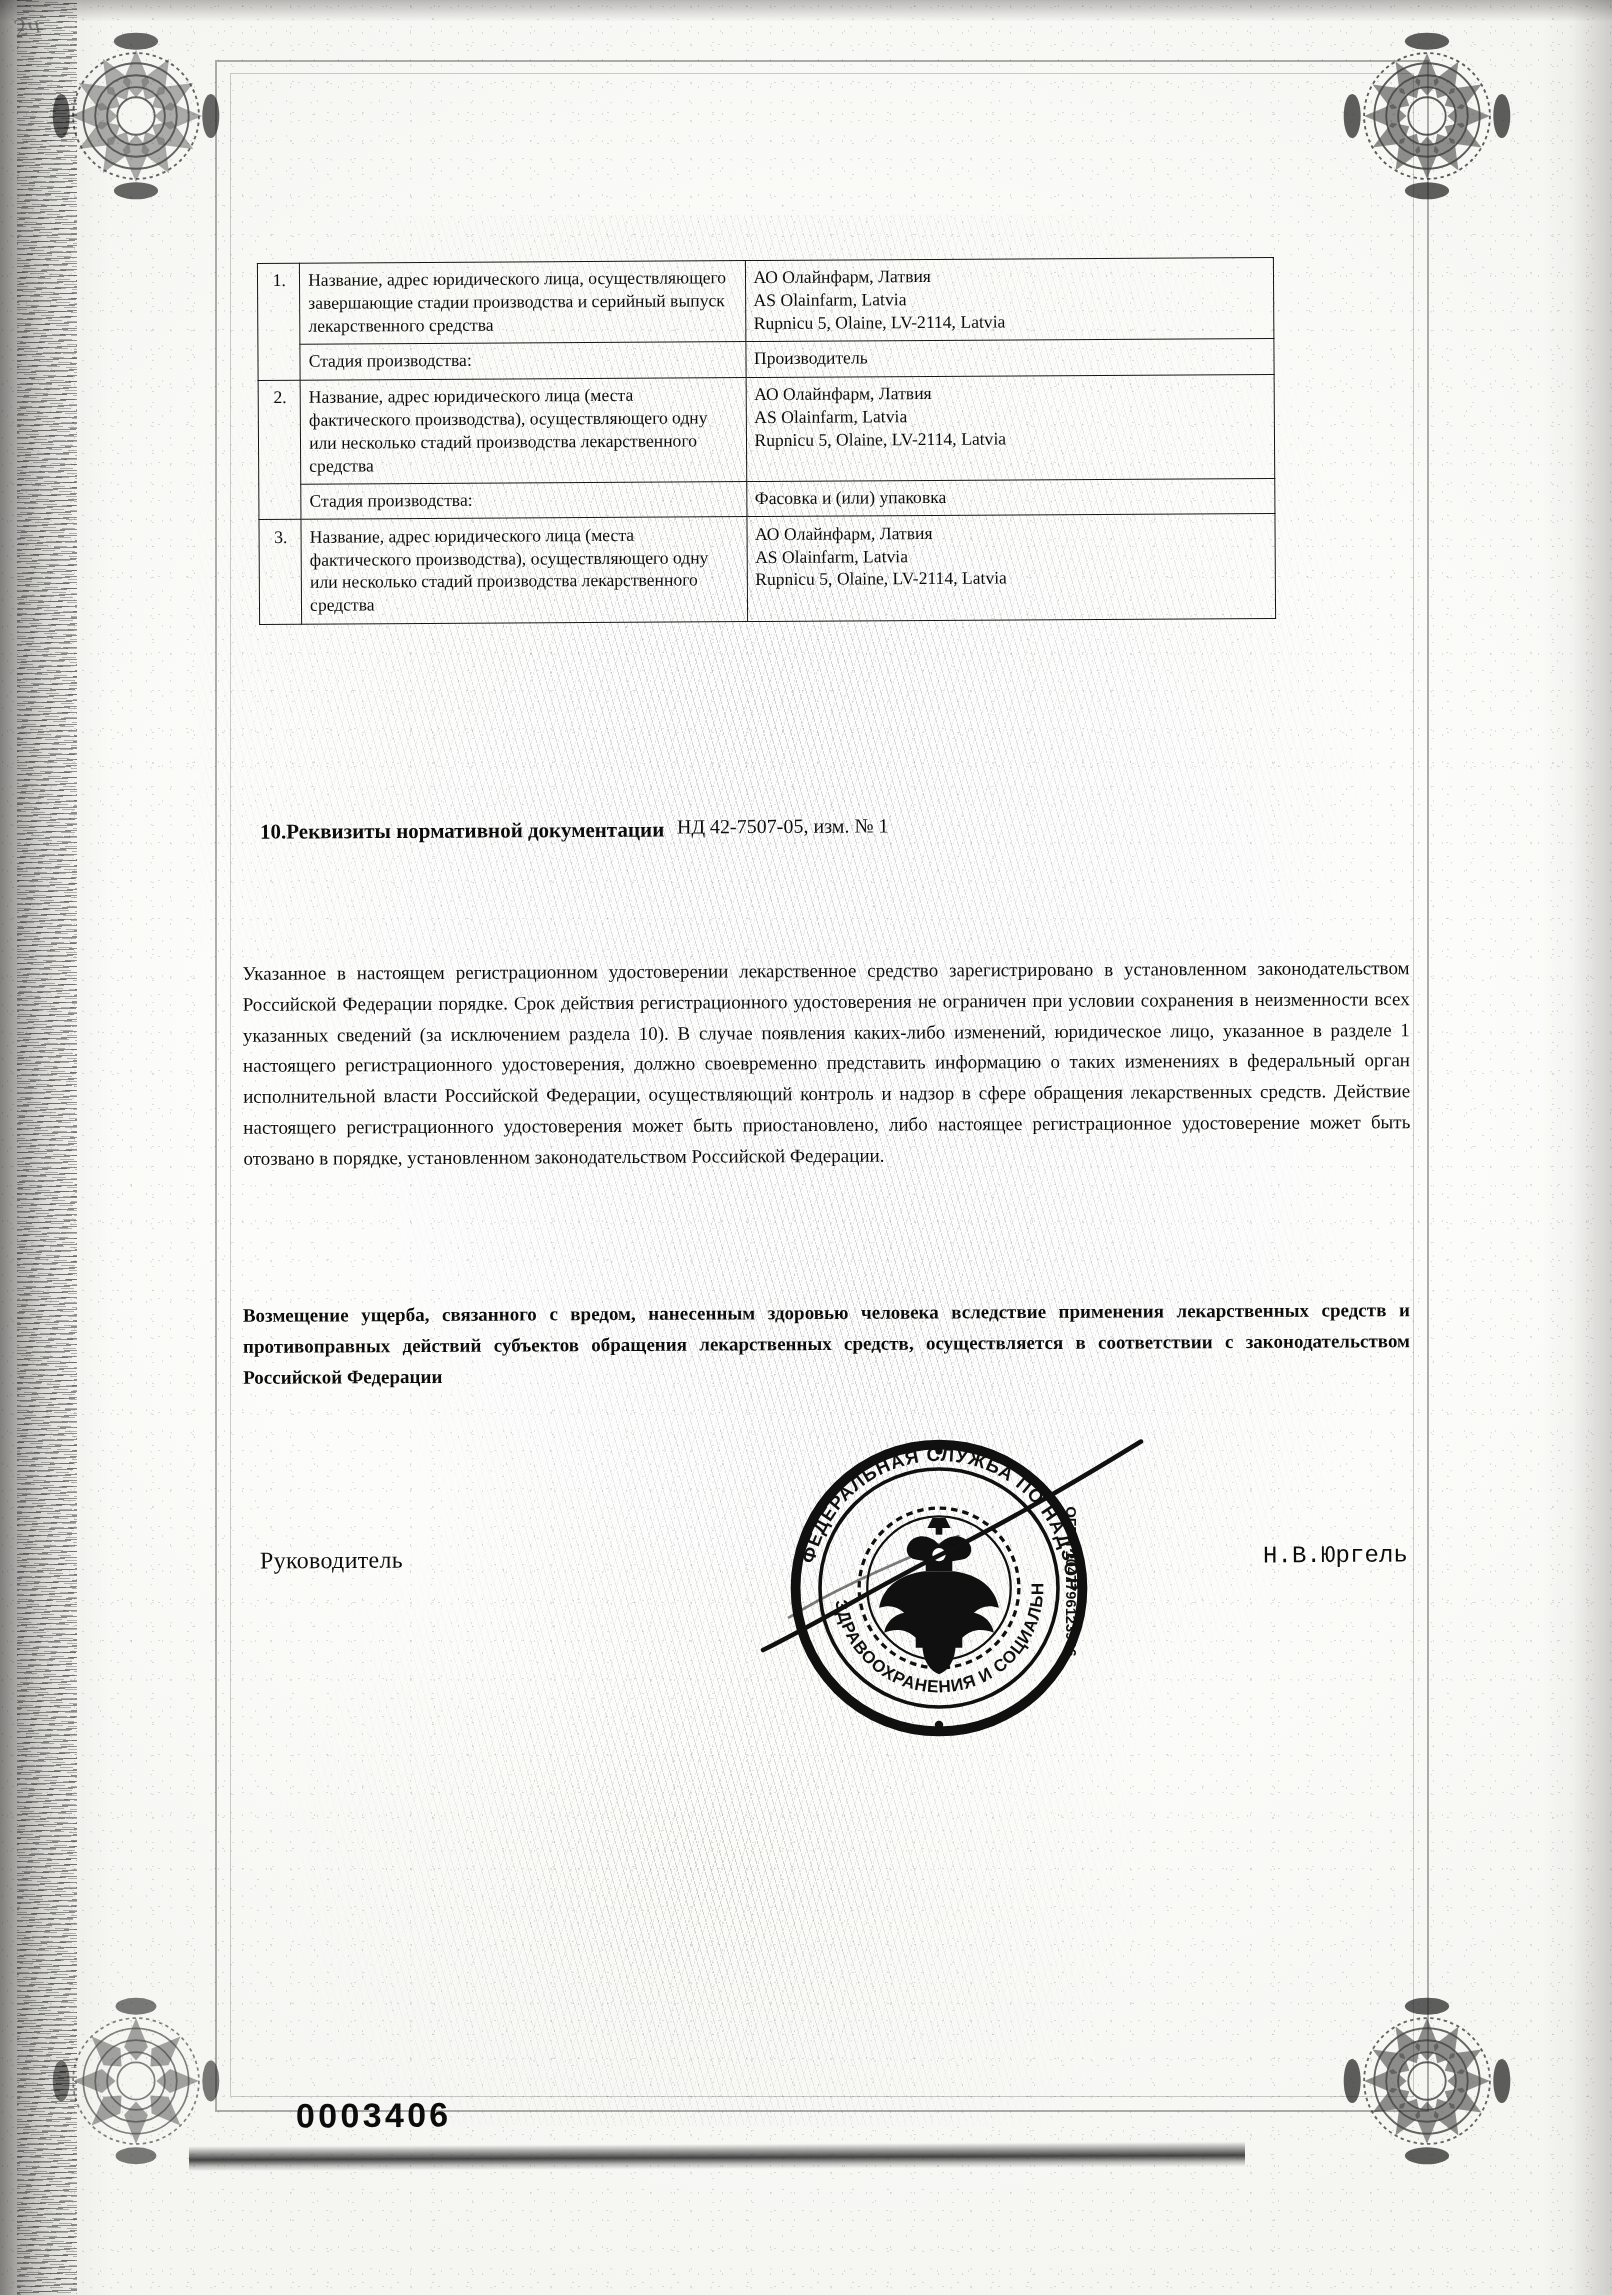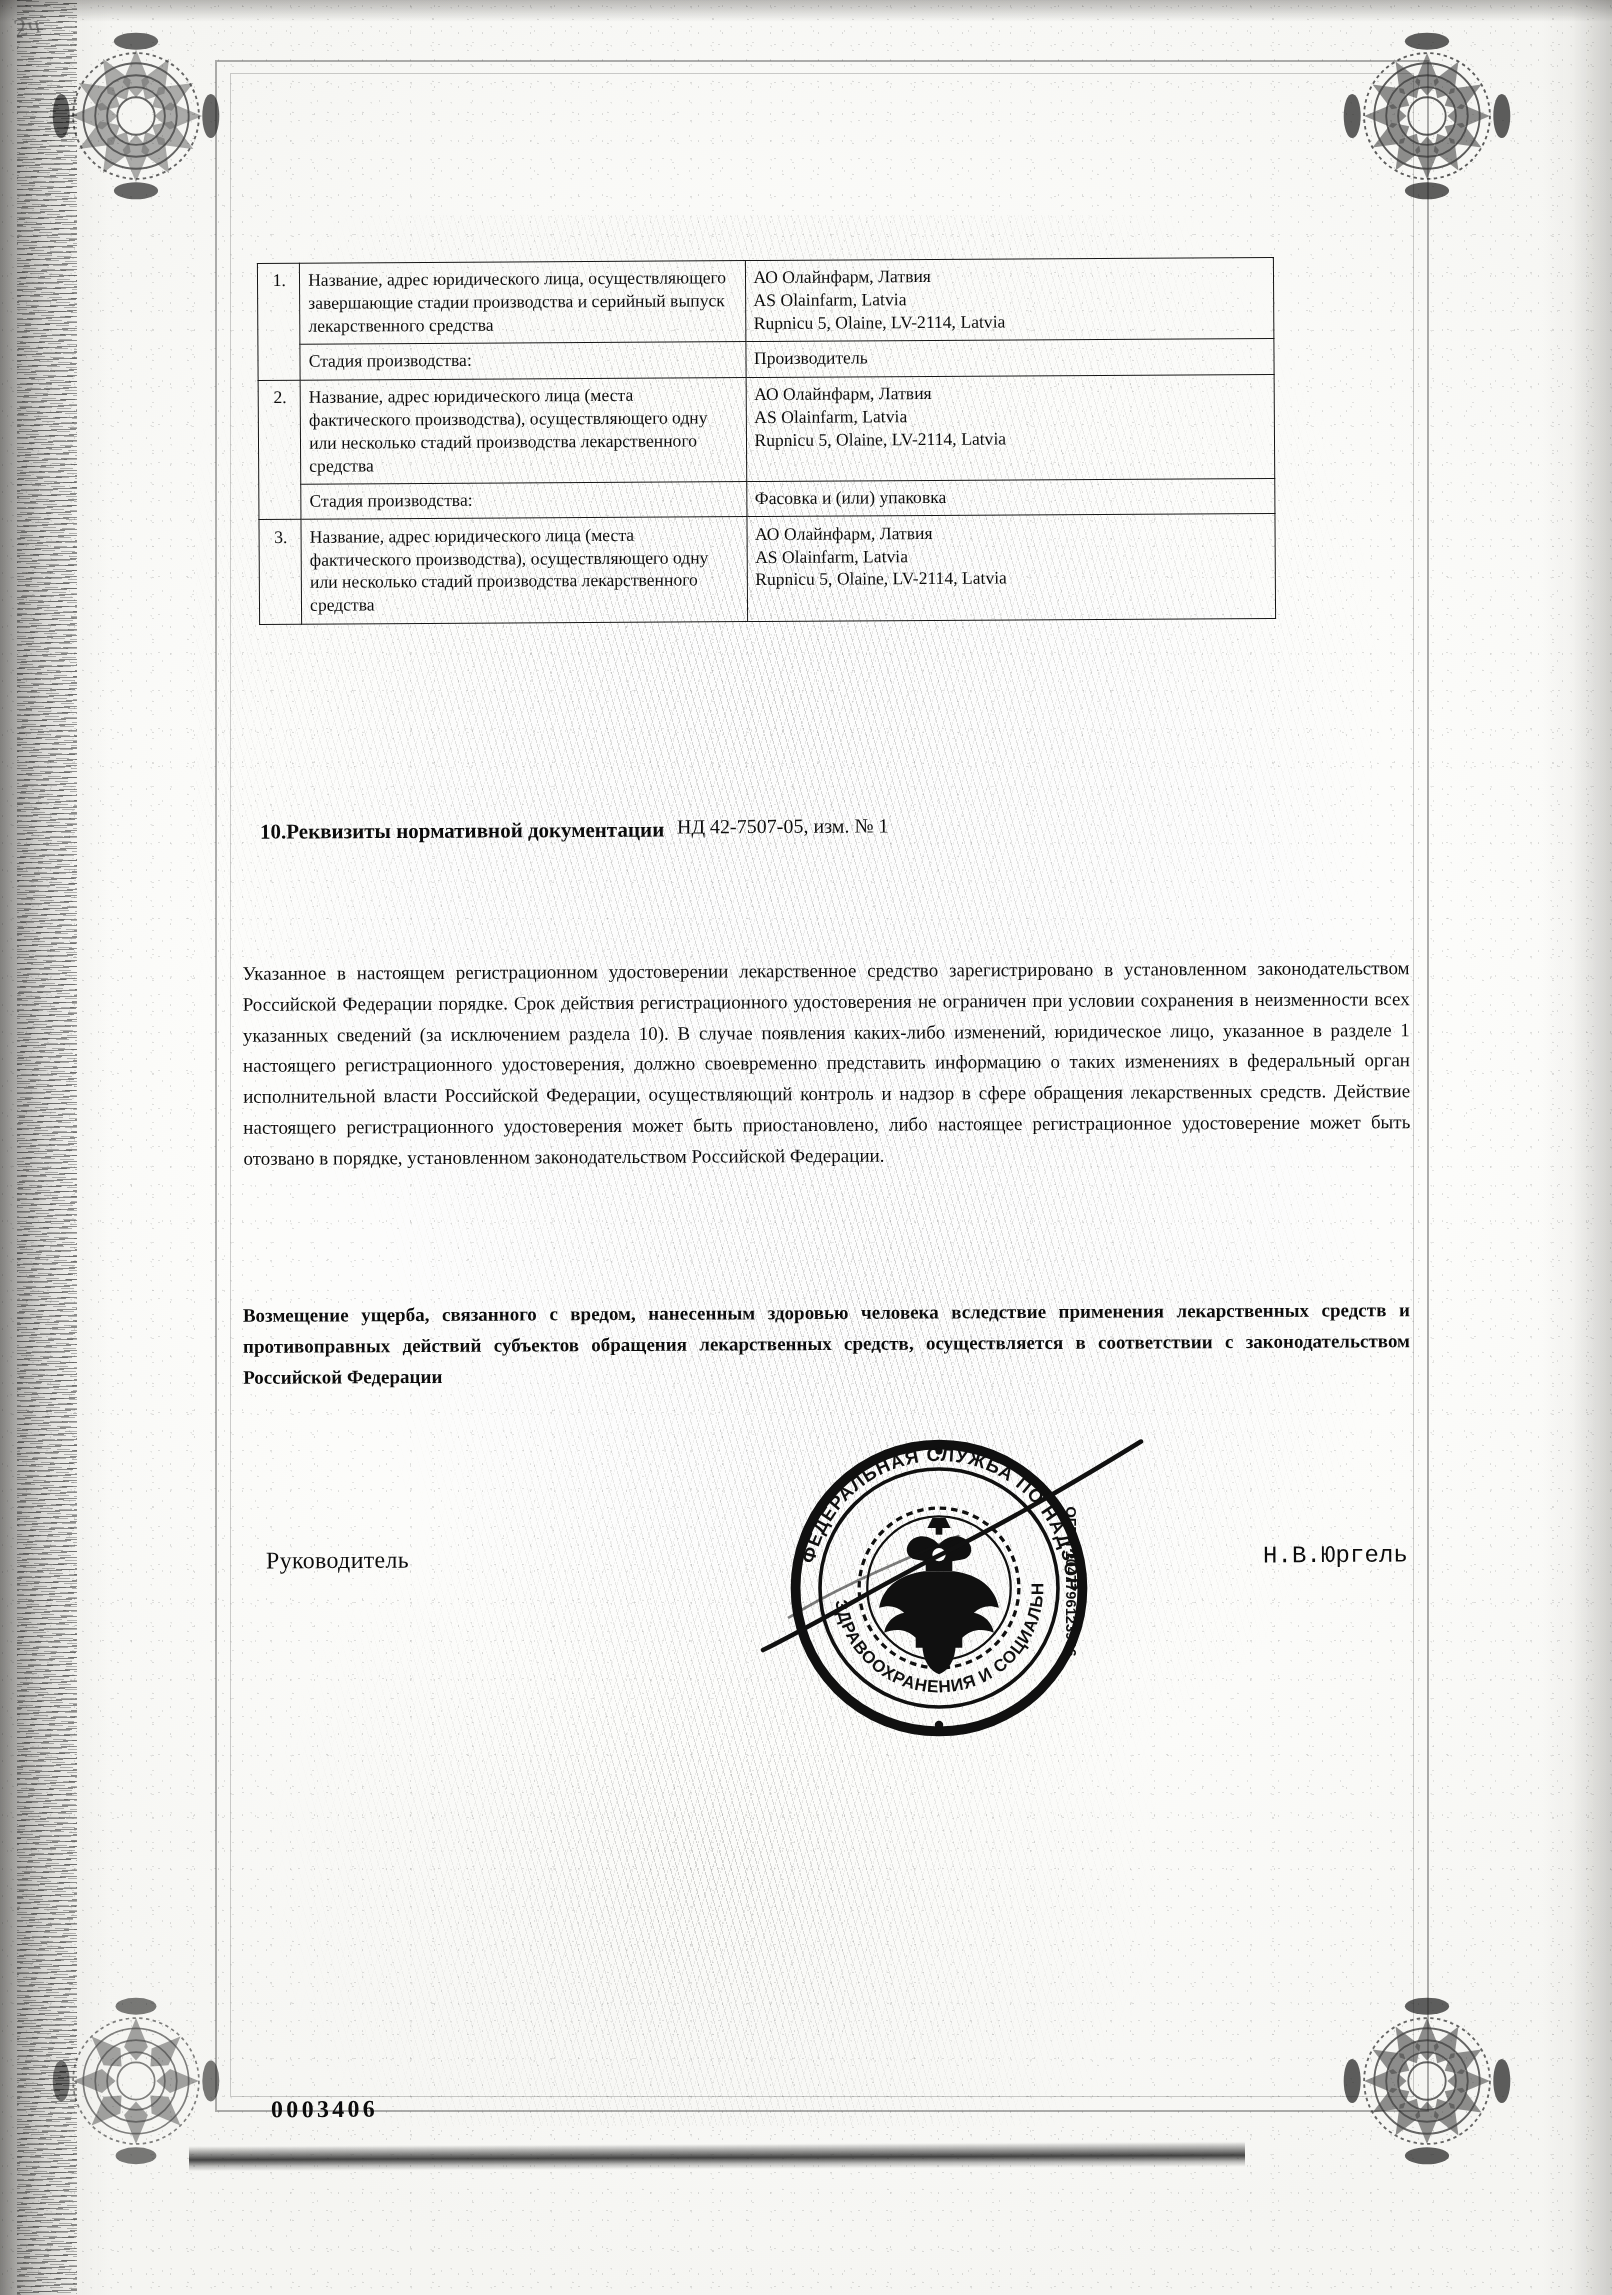--- a/index.html
+++ b/index.html
@@ -211,21 +211,21 @@
     position: absolute;
     left: 260px;
     top: 1544px;
     width: 1148px;
     display: flex;
     justify-content: space-between;
     align-items: baseline;
     font-size: 24px;
     transform: rotate(-0.35deg);
   }
-  .sig-role { letter-spacing: 0.3px; margin-left: 6px; }
+  .sig-role { letter-spacing: 0.3px; }
   .sig-name { letter-spacing: 0.1px; font-family: Liberation Mono, monospace; }
 
   
   .stamp {
     position: absolute;
     left: 776px;
     top: 1425px;
     width: 326px;
     height: 326px;
     pointer-events: none;
@@ -238,25 +238,25 @@
     left: 750px;
     top: 1422px;
     width: 404px;
     height: 274px;
     pointer-events: none;
   }
 
   
   .serial {
     position: absolute;
-    left: 271px;
+    left: 296px;
     top: 2096px;
-    font-family: Liberation Serif, serif;
+    font-family: Liberation Sans, sans-serif;
     font-weight: bold;
-    font-size: 24px;
+    font-size: 34px;
     letter-spacing: 3.3px;
     transform: rotate(-0.4deg);
   }
 
   
   .bottom-smear {
     position: absolute;
     left: 189px;
     top: 2144px;
     width: 1056px;

